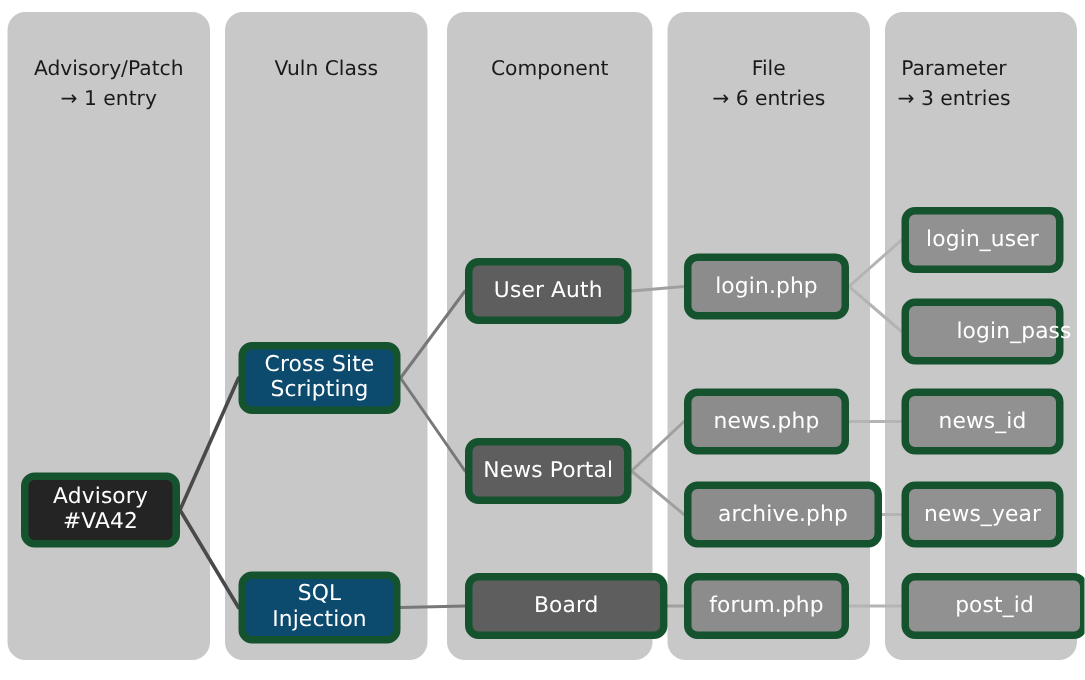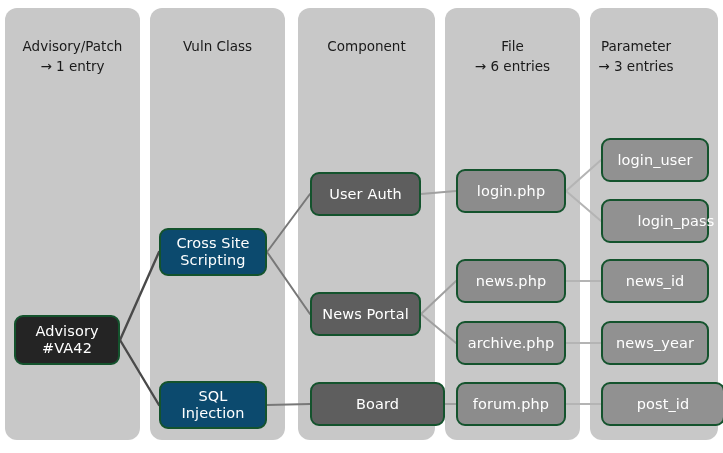--- a/index.html
+++ b/index.html
@@ -48,21 +48,21 @@
     top: 0;
     width: 723px;
     height: 453px;
   }
 
   
   .node {
     position: absolute;
     box-sizing: border-box;
     border-radius: 9px;
-    border: 2px solid #14532d;
+    border: 5px solid #14532d;
     display: flex;
     align-items: center;
     justify-content: center;
     text-align: center;
     color: #ffffff;
     font-size: 14.5px;
     line-height: 17px;
     letter-spacing: 0.1px;
     padding: 0 4px;
   }
@@ -127,21 +127,21 @@
       </div>
       <div class="node lvl-component" style="left: 310px; top: 382px; width: 135px; height: 44px;">
         <span class="node-label">Board</span>
       </div>
       <div class="node lvl-file" style="left: 456px; top: 169px; width: 110px; height: 44px;">
         <span class="node-label">login.php</span>
       </div>
       <div class="node lvl-file" style="left: 456px; top: 259px; width: 110px; height: 44px;">
         <span class="node-label">news.php</span>
       </div>
-      <div class="node lvl-file" style="left: 456px; top: 321px; width: 110px; height: 44px;">
+      <div class="node lvl-file" style="left: 456px; top: 321px; width: 132px; height: 44px;">
         <span class="node-label">archive.php</span>
       </div>
       <div class="node lvl-file" style="left: 456px; top: 382px; width: 110px; height: 44px;">
         <span class="node-label">forum.php</span>
       </div>
       <div class="node lvl-param" style="left: 601px; top: 138px; width: 108px; height: 44px;">
         <span class="node-label">login_user</span>
       </div>
       <div class="node lvl-param" style="left: 601px; top: 199px; width: 108px; height: 44px; padding-left: 46px;">
         <span class="node-label">login_pass</span>

